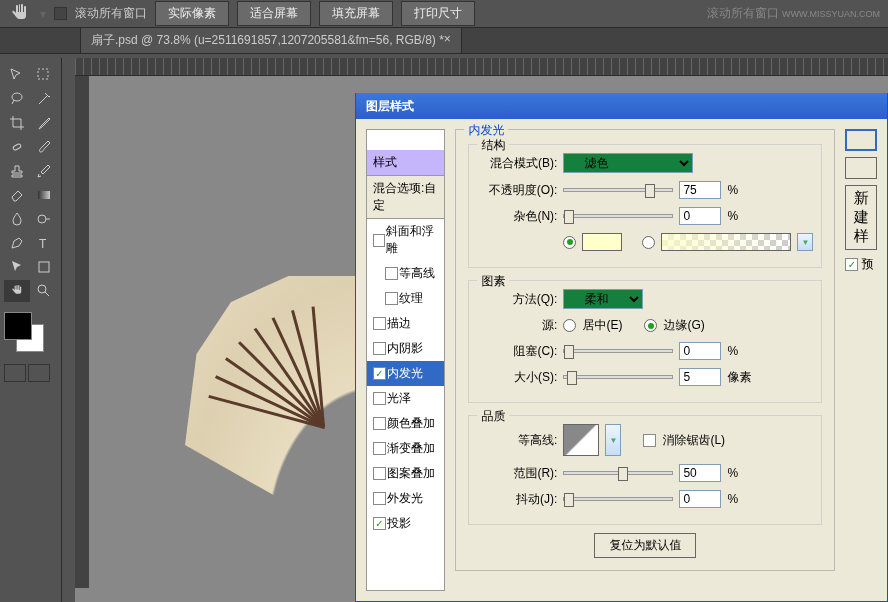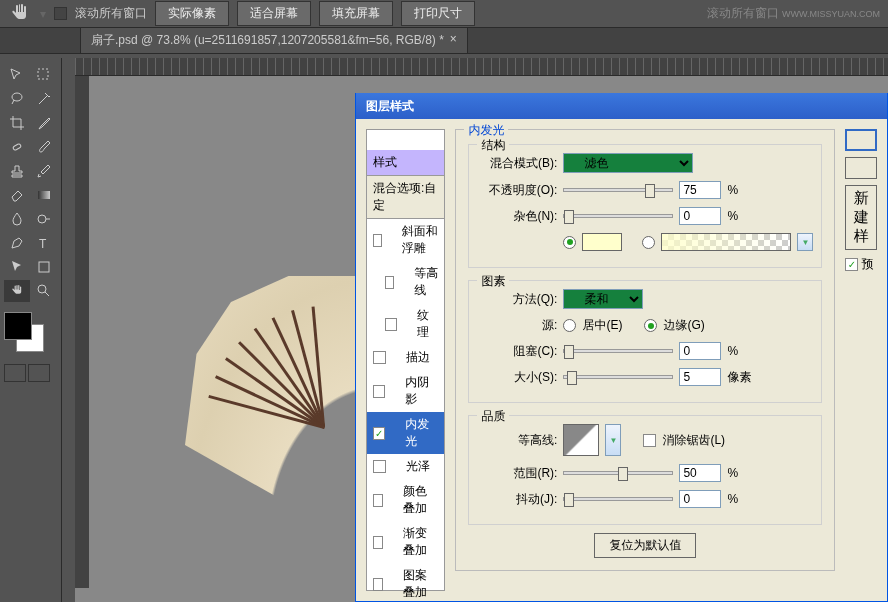--- a/index.html
+++ b/index.html
@@ -8,21 +8,21 @@
 
 .top-toolbar { background: #535353; height: 28px; display: flex; align-items: center; padding: 0 8px; gap: 8px; border-bottom: 1px solid #2a2a2a; }
 .hand-icon { width: 24px; height: 24px; display: flex; align-items: center; justify-content: center; color: #ccc; }
 .checkbox-dark { width: 13px; height: 13px; border: 1px solid #333; background: #444; }
 .toolbar-label { color: #ccc; font-size: 12px; }
 .toolbar-btn { background: #6a6a6a; border: 1px solid #333; color: #eee; padding: 3px 12px; cursor: pointer; font-size: 12px; }
 .watermark { margin-left: auto; color: #888; font-size: 11px; }
 
 
 .tab-bar { background: #424242; height: 26px; display: flex; align-items: flex-end; padding-left: 80px; border-bottom: 1px solid #2a2a2a; }
-.tab { background: #535353; color: #ccc; padding: 4px 10px; border: 1px solid #2a2a2a; border-bottom: none; font-size: 11px; display: flex; gap: 6px; }
+.tab { background: #535353; color: #ccc; padding: 4px 10px; border: 1px solid #2a2a2a; border-bottom: none; font-size: 11px; display: flex; }
 .tab-close { color: #ccc; cursor: pointer; }
 
 
 .ruler-h { position: absolute; top: 58px; left: 75px; right: 0; height: 18px; background: #424242; border-bottom: 1px solid #2a2a2a; }
 .ruler-h::before { content: ""; position: absolute; inset: 0; background: repeating-linear-gradient(90deg, #666 0, #666 1px, transparent 1px, transparent 8px); }
 
 
 .tools-panel { position: absolute; left: 0; top: 58px; width: 62px; bottom: 0; background: #535353; border-right: 1px solid #2a2a2a; padding: 6px 4px; }
 .tool-row { display: flex; gap: 2px; margin-bottom: 2px; }
 .tool { width: 26px; height: 22px; background: #535353; display: flex; align-items: center; justify-content: center; color: #ccc; cursor: pointer; }
@@ -43,21 +43,21 @@
 .rib { position: absolute; bottom: 0; right: 0; width: 3px; height: 120px; background: #5a3a2a; transform-origin: bottom right; }
 
 
 .dialog { position: absolute; left: 355px; top: 93px; right: 0; bottom: 0; background: #ece9d8; border: 1px solid #0054e3; border-top: none; }
 .dialog-title { background: linear-gradient(#3b77dd, #2c5fc9); color: #fff; height: 26px; display: flex; align-items: center; padding: 0 10px; font-size: 13px; font-weight: bold; }
 .dialog-body { display: flex; height: calc(100% - 26px); padding: 10px; gap: 10px; }
 
 .style-list { width: 100px; border: 1px solid #999; background: #fff; }
 .style-list-header { background: #c4b5fd; border-bottom: 1px solid #999; padding: 4px 6px; font-size: 12px; margin-top: 20px; }
 .style-blend-opt { background: #ece9d8; border-bottom: 1px solid #999; padding: 4px 6px; font-size: 12px; }
-.style-item { padding: 4px 6px; display: flex; align-items: center; gap: 20px; font-size: 12px; cursor: pointer; }
+.style-item { padding: 4px 6px; display: flex; align-items: center; gap: 1px; font-size: 12px; cursor: pointer; }
 .style-item.indent { padding-left: 18px; }
 .style-item.selected { background: #316ac5; color: #fff; }
 .style-check { width: 13px; height: 13px; border: 1px solid #888; background: #fff; display: inline-flex; align-items: center; justify-content: center; font-size: 10px; color: #21a121; }
 
 .style-content { flex: 1; display: flex; flex-direction: column; gap: 8px; }
 .fieldset { border: 1px solid #bbb; padding: 10px 12px 12px; position: relative; }
 .fieldset-legend { position: absolute; top: -8px; left: 8px; background: #ece9d8; padding: 0 4px; font-size: 12px; color: #0046d5; }
 .fieldset-inner { border: 1px solid #d0d0d0; padding: 8px; margin-top: 4px; position: relative; }
 .fieldset-inner-legend { position: absolute; top: -8px; left: 8px; background: #ece9d8; padding: 0 4px; font-size: 12px; }
 .form-row { display: flex; align-items: center; gap: 6px; margin-bottom: 8px; }

